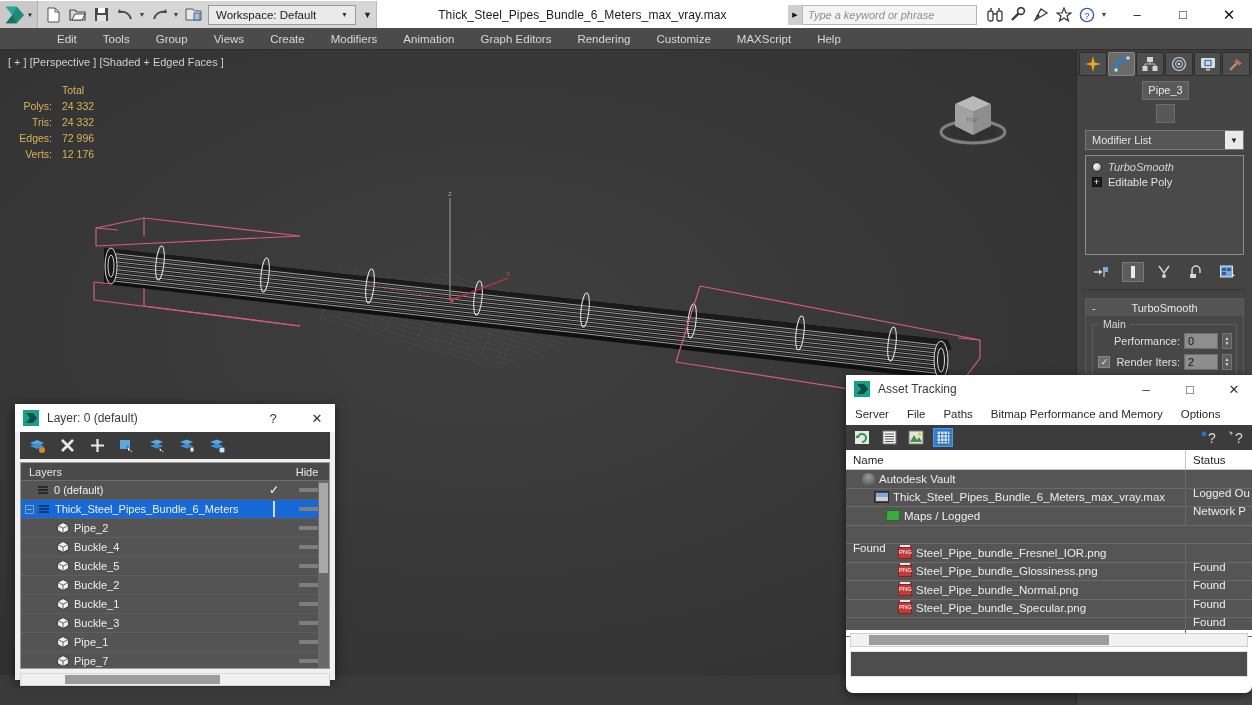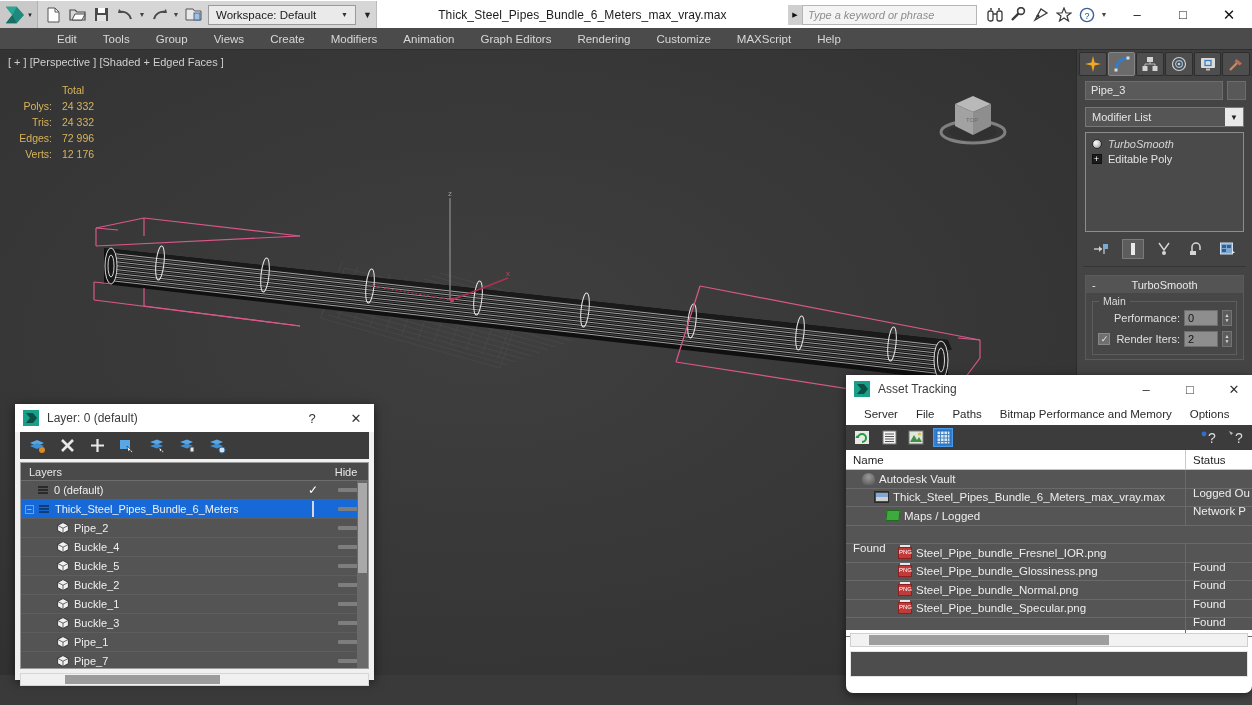--- a/index.html
+++ b/index.html
@@ -116,21 +116,21 @@
   }
   .cp-tabs {
     display: flex; height: 26px; background: #3d3d3d; align-items: center;
     padding: 2px 2px 0 2px; gap: 1px;
   }
   .cp-tab {
     flex: 1; height: 24px; background: #4e4e4e; border: 1px solid #2e2e2e;
     display: flex; align-items: center; justify-content: center; border-radius: 2px;
   }
   .cp-tab.active { background: #6b6b6b; border-color: #868686; }
-  .cp-namerow { display: flex; padding: 5px 6px 3px 8px; gap: 4px; align-items: center; }
+  .cp-namerow { display: flex; padding: 5px 6px 3px 8px; gap: 4px; align-items: center; flex-direction: column; }
   .cp-name {
     flex: 1; height: 19px; background: #5a5a5a; border: 1px solid #6d6d6d;
     color: #e7e7e7; font-size: 11px; padding: 0 5px; line-height: 17px;
   }
   .cp-color { width: 19px; height: 19px; background: #585858; border: 1px solid #6d6d6d; }
   .cp-modlist {
     margin: 4px 8px 0 8px; height: 20px; background: #555; border: 1px solid #787878;
     display: flex; align-items: center; font-size: 11px; color: #e4e4e4; padding-left: 6px;
   }
   .cp-modlist .lbl { flex: 1; }
@@ -207,26 +207,26 @@
     height: 28px; background: #ffffff; display: flex; align-items: center;
     padding-left: 8px; gap: 8px;
   }
   .dlg-ico { width: 16px; height: 16px; }
   .dlg-title .txt { flex: 1; font-size: 12px; color: #3b3b3b; }
   .dlg-btn {
     width: 36px; height: 28px; display: flex; align-items: center; justify-content: center;
     color: #333; font-size: 13px;
   }
   .dlg-menubar {
-    height: 22px; background: #fff; display: flex; align-items: center; padding-left: 9px;
+    height: 22px; background: #fff; display: flex; align-items: center; padding-left: 0;
   }
   .dlg-menu { padding: 0 9px; font-size: 11.5px; color: #2a2a2a; white-space: nowrap; }
 
   
-  #layerdlg { left: 15px; top: 404px; width: 359px; height: 276px; background:#f0f0f0; }
+  #layerdlg { left: 15px; top: 404px; width: 320px; height: 276px; background:#f0f0f0; }
   .layer-toolbar {
     height: 27px; background: #3c3c3c; display: flex; align-items: center;
     padding-left: 8px; gap: 11px; margin: 0 5px;
   }
   .lt-ico { width: 19px; height: 19px; display: flex; align-items: center; justify-content: center; }
   .layer-listwrap {
     margin: 3px 5px 0 5px; height: 207px; background: #545454;
     border: 1px solid #9a9a9a; display: flex; flex-direction: column; position: relative;
   }
   .layer-hdr {

